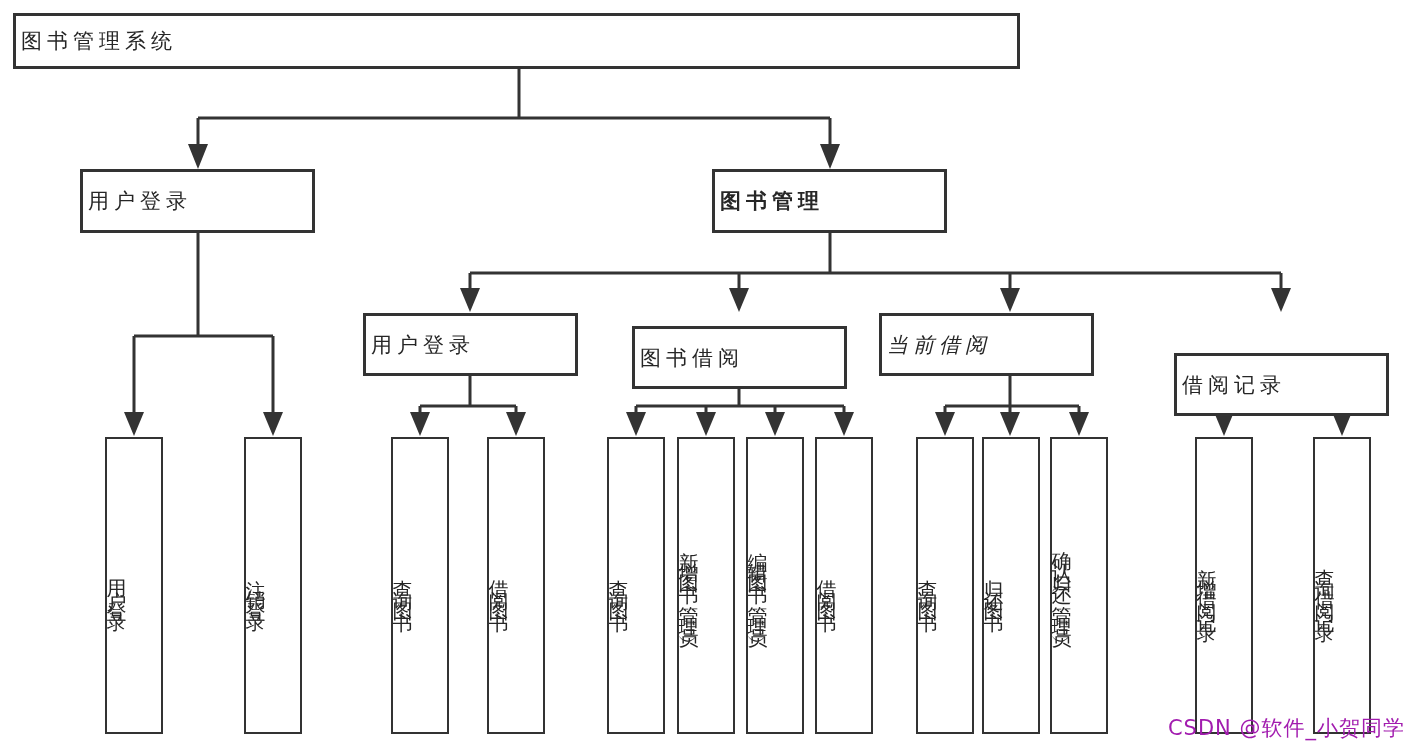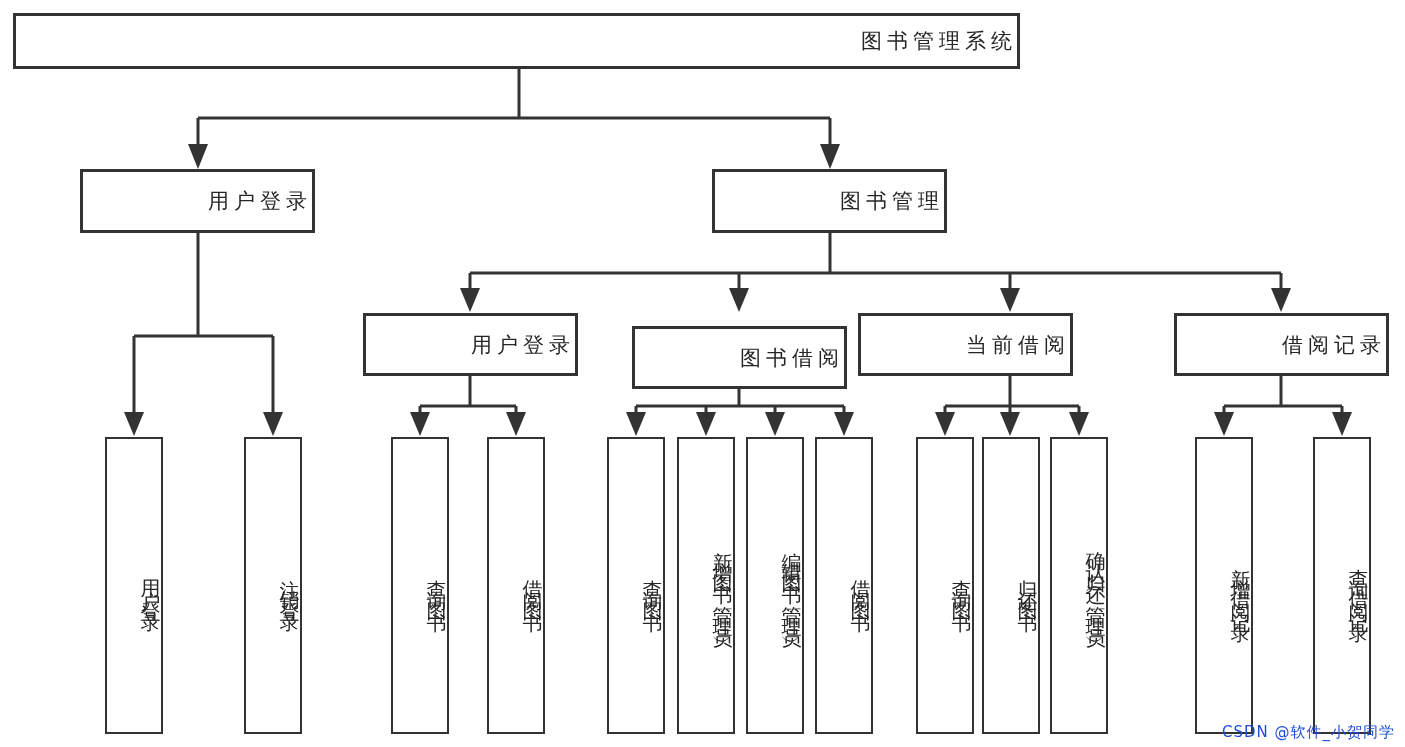--- a/index.html
+++ b/index.html
@@ -23,38 +23,38 @@
     height: 747px;
     pointer-events: none;
   }
   .box {
     position: absolute;
     box-sizing: border-box;
     background: #ffffff;
     border: 3px solid #333333;
     display: flex;
     align-items: center;
-    justify-content: flex-end;
+    justify-content: flex-start;
     color: #262626;
   }
   .hbox span {
     font-size: 21px;
     letter-spacing: 5px;
     text-indent: 5px;
     white-space: nowrap;
     color: #262626;
   }
   .root  { left: 13px;  top: 13px;  width: 1007px; height: 56px; }
   .l2a   { left: 80px;  top: 169px; width: 235px;  height: 64px; }
-  .l2b   { left: 712px; top: 169px; width: 235px;  height: 64px; }
+  .l2b   { left: 712px; top: 169px; width: 235px;  height: 64px; font-weight: bold; }
   .l3    { top: 313px; width: 215px; height: 63px; }
   .l3a   { left: 363px; }
   .l3b   { left: 632px; margin-top: 13px; }
-  .l3c   { left: 858px; }
-  .l3d   { left: 1174px; }
+  .l3c   { left: 879px; font-style: italic; }
+  .l3d   { left: 1174px; margin-top: 40px; }
   .vbox {
     top: 437px;
     width: 58px;
     height: 297px;
     border-width: 2.5px;
   }
   .vbox span {
     writing-mode: vertical-rl;
     text-orientation: mixed;
     font-size: 20px;
@@ -70,24 +70,24 @@
   .v6  { left: 677px; }
   .v7  { left: 746px; }
   .v8  { left: 815px; }
   .v9  { left: 916px; }
   .v10 { left: 982px; }
   .v11 { left: 1050px; }
   .v12 { left: 1195px; }
   .v13 { left: 1313px; }
   .watermark {
     position: absolute;
-    right: 10px;
+    right: 0;
     bottom: 5px;
-    font-size: 15px;
-    color: #1d4ed8;
+    font-size: 21px;
+    color: #a21caf;
     letter-spacing: 1px;
     white-space: nowrap;
   }
 </style>
 </head>
 <body>
 
 <div class="canvas">
 
   <svg class="connectors" viewBox="0 0 1405 747" aria-hidden="true">

